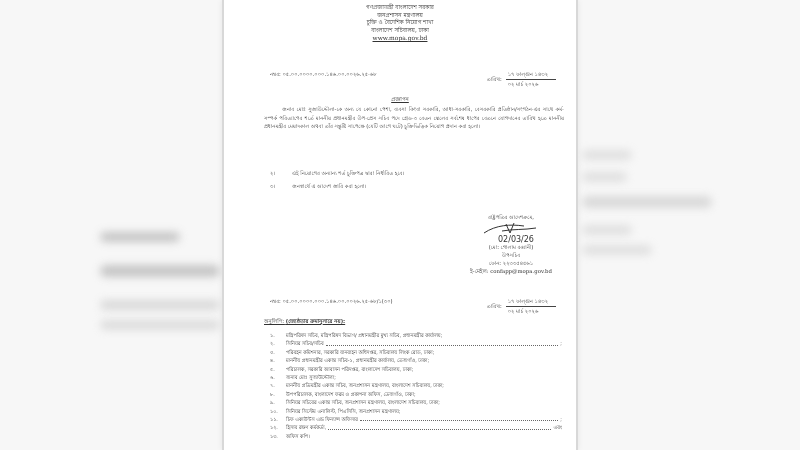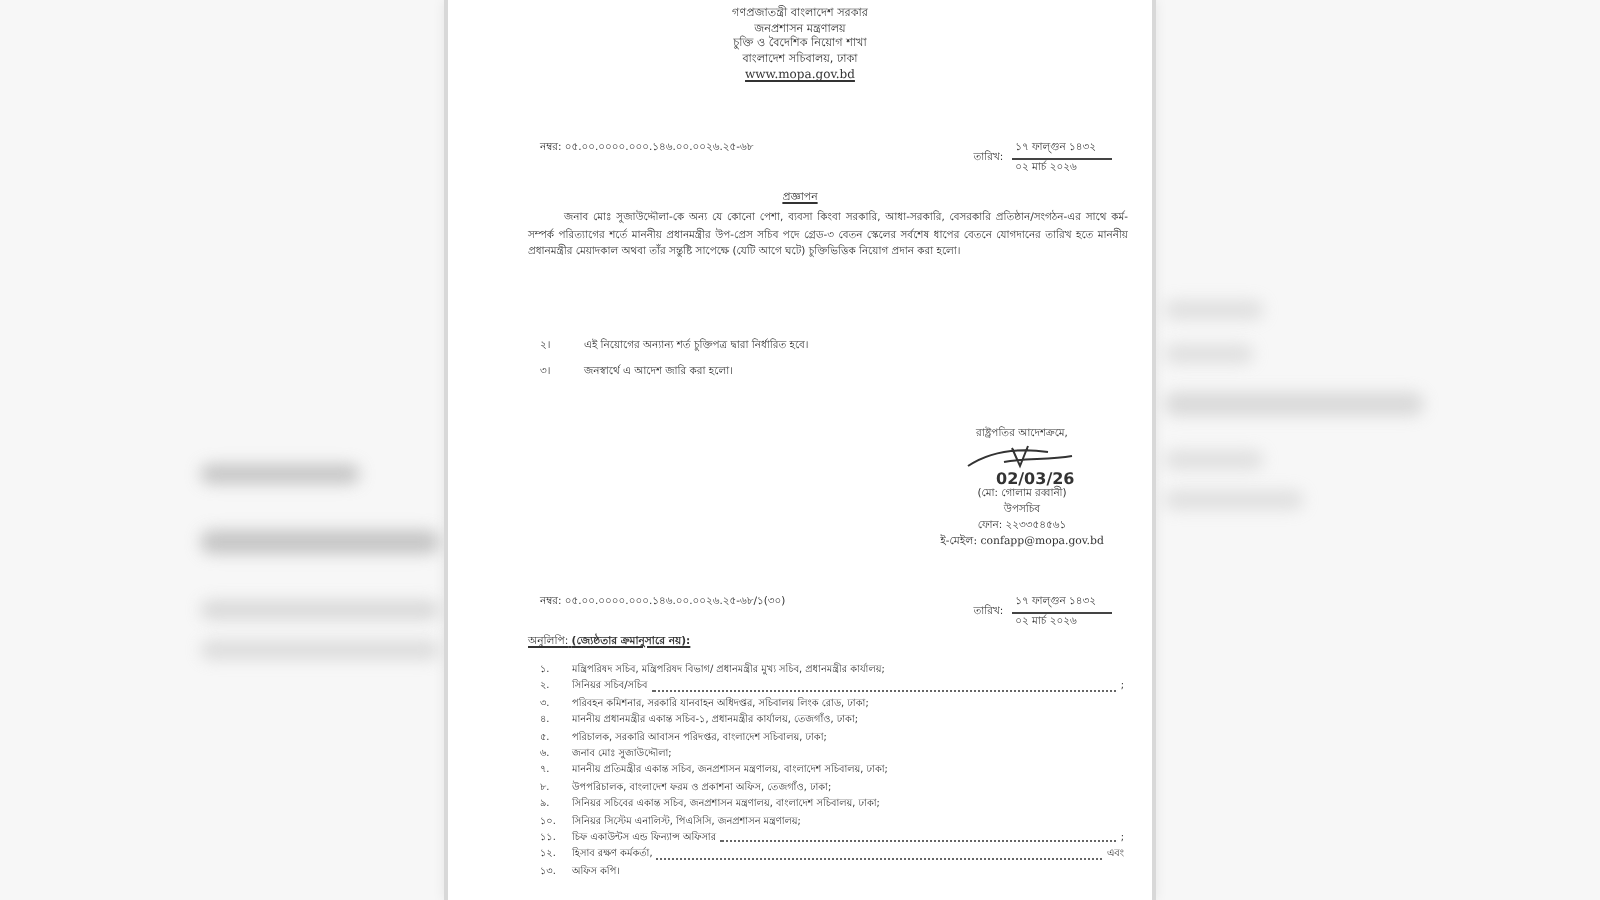--- a/index.html
+++ b/index.html
@@ -28,21 +28,21 @@
 
   .notice-title { position: absolute; top: 96px; left: 0; width: 100%; text-align: center; text-decoration: underline; font-size: 5.4px; }
 
   .body-para { position: absolute; top: 105px; left: 40px; right: 12px; text-indent: 18px; text-align: justify; font-size: 5.2px; line-height: 8.5px; }
 
   .clauses { position: absolute; top: 170px; left: 46px; right: 20px; }
   .clause { display: flex; margin-bottom: 6px; }
   .clause .num { width: 22px; }
 
   .sign-block { position: absolute; top: 213px; left: 222px; width: 130px; text-align: center; font-size: 5.2px; line-height: 8px; }
-  .sign-block .signature { height: 22px; position: relative; font-weight: bold; }
+  .sign-block .signature { height: 22px; position: relative; }
   .sign-block .email { font-family: "DejaVu Serif", serif; font-size: 5.4px; }
 
   .cc-title { position: absolute; top: 318px; left: 40px; font-size: 5.3px; text-decoration: underline; }
   .cc-title b { font-weight: bold; }
   .cc-list { position: absolute; top: 331px; left: 46px; right: 14px; font-size: 4.9px; line-height: 8.4px; }
   .cc-item { display: flex; }
   .cc-item .n { width: 16px; }
   .dots { flex: 1; border-bottom: 0.8px dotted #666; margin: 0 2px 2px 2px; }
 </style>
 </head>

